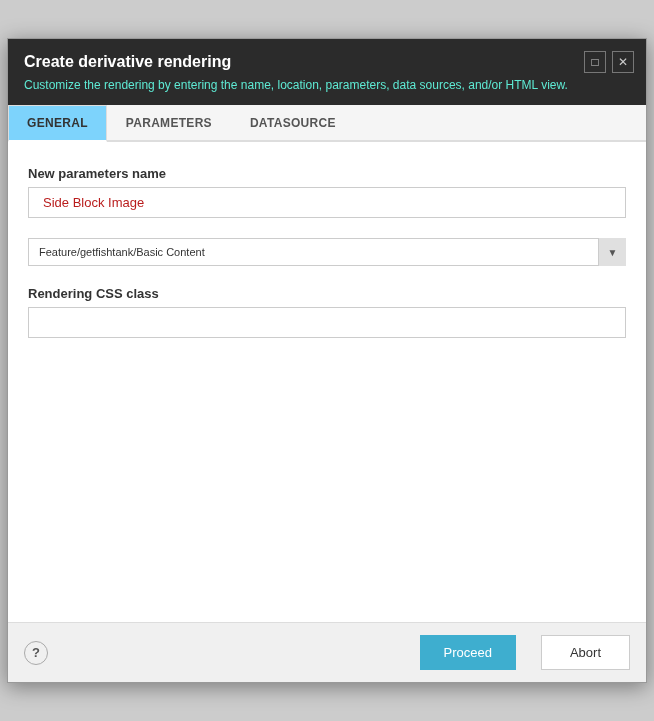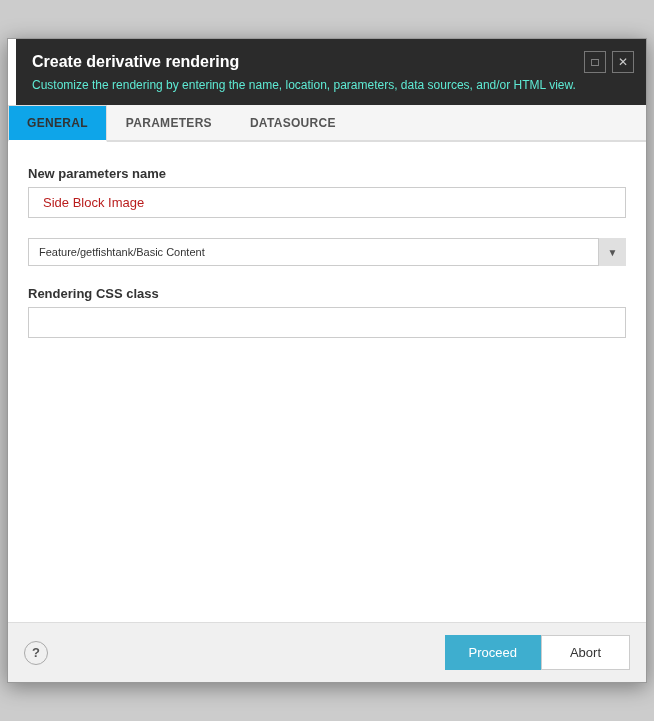--- a/index.html
+++ b/index.html
@@ -26,21 +26,20 @@
       box-shadow: 0 4px 20px rgba(0,0,0,0.4);
       display: flex;
       flex-direction: column;
     }
 
     .dialog-header {
       background: #2b2b2b;
       color: #fff;
       padding: 14px 16px 12px 16px;
       position: relative;
-      margin-left: 8px;
     }
 
     .dialog-title {
       font-size: 16px;
       font-weight: bold;
       margin-bottom: 6px;
     }
 
     .dialog-subtitle {
       font-size: 12px;
@@ -81,21 +80,21 @@
       font-weight: bold;
       color: #555;
       cursor: pointer;
       border: 1px solid transparent;
       border-bottom: none;
       text-transform: uppercase;
       letter-spacing: 0.3px;
     }
 
     .tab.active {
-      background: #0ea5e9;
+      background: #7dd3fc;
       color: #333;
       border: 1px solid #ddd;
       border-bottom: 2px solid #fff;
       margin-bottom: -2px;
     }
 
     .dialog-body {
       padding: 24px 20px;
       flex: 1;
       min-height: 480px;
@@ -179,21 +178,21 @@
       display: flex;
       align-items: center;
       justify-content: center;
       font-size: 13px;
       color: #555;
       font-weight: bold;
     }
 
     .footer-right {
       display: flex;
-      gap: 0;
+      gap: 25px;
     }
 
     .btn-proceed {
       background: #3eaecf;
       color: #fff;
       border: none;
       padding: 9px 24px;
       font-size: 13px;
       cursor: pointer;
       font-weight: normal;

